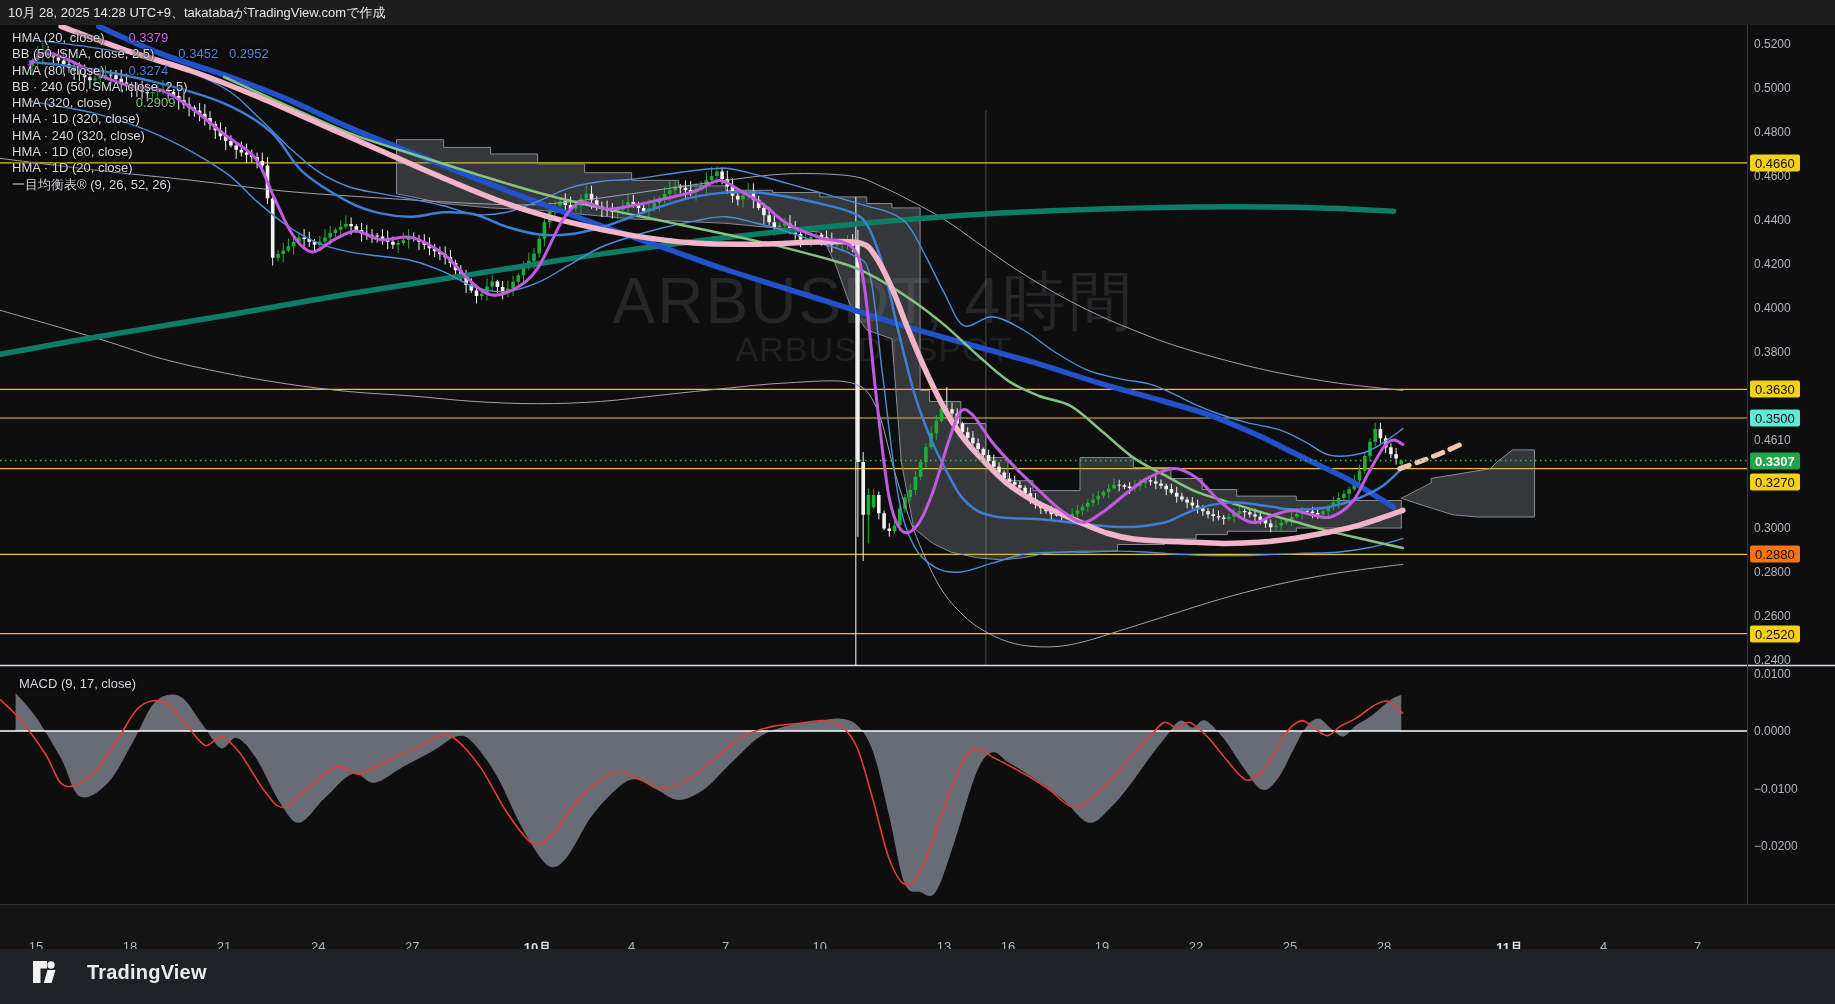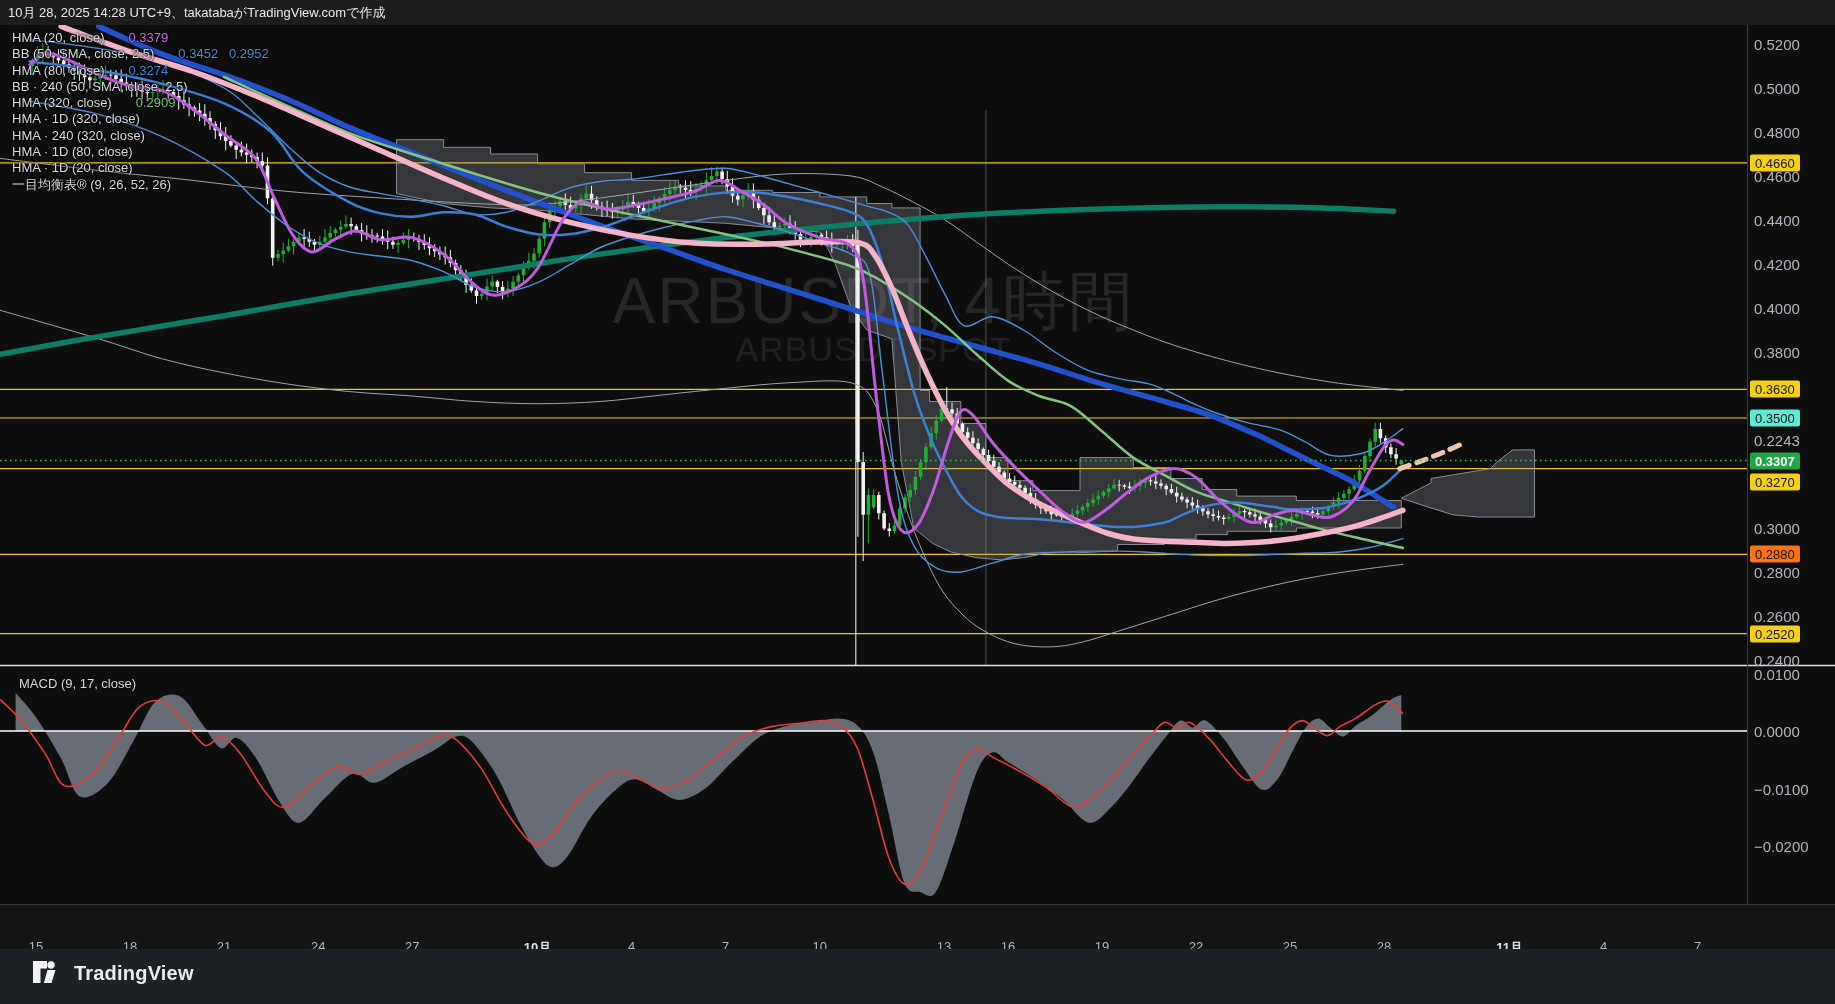--- a/index.html
+++ b/index.html
@@ -9,28 +9,28 @@
           color:#e8e8e8;font-size:13px;line-height:25px;padding-left:8px;box-sizing:border-box;}
   #watermark{position:absolute;left:0;top:0;width:1747px;z-index:1;text-align:center;pointer-events:none;}
   #wm1{position:absolute;left:0;top:258px;width:1747px;font-size:64px;color:rgba(180,186,200,0.14);letter-spacing:2px;}
   #wm2{position:absolute;left:0;top:330px;width:1747px;font-size:34px;color:rgba(180,186,200,0.11);letter-spacing:1px;}
   svg#plot{position:absolute;left:0;top:0;z-index:2;}
   #legend{position:absolute;left:12px;top:30px;z-index:4;pointer-events:none;}
   .lrow{font-size:13px;line-height:16.3px;color:#d6d9de;white-space:pre;text-shadow:0 0 3px #000,0 0 2px #000;}
   .lrow .val{margin-left:24px;font-weight:400;}
   .ohlc-lab{color:#cfe9d2;}
   #price-axis{position:absolute;left:1747px;top:0;width:88px;height:943px;z-index:5;}
-  .ptick{position:absolute;left:7px;font-size:15px;color:#b2b5be;transform:translateY(-50%);}
+  .ptick{position:absolute;left:7px;font-size:12px;color:#b2b5be;transform:translateY(-50%);}
   .plabel{position:absolute;left:3px;font-size:13px;padding:1px 5px;border-radius:2px;transform:translateY(-50%);font-weight:400;}
   #time-axis{position:absolute;left:0;top:904px;width:1835px;height:45px;z-index:5;background:#141414;border-top:1px solid #2f333d;}
   .ttick{position:absolute;top:11px;font-size:13px;color:#b2b5be;transform:translateX(-50%);margin-top:23px;}
   .ttick.bold{font-weight:bold;color:#dde0e6;}
   #macd-label{position:absolute;left:19px;top:676px;z-index:4;font-size:13px;color:#d6d9de;text-shadow:0 0 3px #000;}
   #bottombar{position:absolute;left:0;top:949px;width:1835px;height:55px;background:#1e2126;z-index:6;}
-  #logo{position:absolute;left:33px;top:12px;display:flex;align-items:center;gap:14px;}
+  #logo{position:absolute;left:33px;top:12px;display:flex;align-items:flex-start;gap:27px;}
   #logo-text{color:#ececec;font-weight:bold;font-size:20px;letter-spacing:0.2px;}
 </style>
 </head>
 <body>
 
 <div id="app">
   <div id="topbar">
     <span>10月 28, 2025 14:28 UTC+9、takatabaがTradingView.comで作成</span>
   </div>
 
@@ -102,21 +102,21 @@
 
   <div id="price-axis">
       <div class="ptick" style="top:44.0px">0.5200</div>
       <div class="ptick" style="top:88.0px">0.5000</div>
       <div class="ptick" style="top:132.0px">0.4800</div>
       <div class="ptick" style="top:176.0px">0.4600</div>
       <div class="ptick" style="top:220.0px">0.4400</div>
       <div class="ptick" style="top:264.0px">0.4200</div>
       <div class="ptick" style="top:308.0px">0.4000</div>
       <div class="ptick" style="top:352.0px">0.3800</div>
-      <div class="ptick" style="top:440.0px">0.2243</div>
+      <div class="ptick" style="top:440.0px">0.4610</div>
       <div class="ptick" style="top:528.0px">0.3000</div>
       <div class="ptick" style="top:572.0px">0.2800</div>
       <div class="ptick" style="top:616.0px">0.2600</div>
       <div class="ptick" style="top:660.0px">0.2400</div>
       <div class="plabel" style="top:162.8px;background:#f5d018;color:#111">0.4660</div>
       <div class="plabel" style="top:389.4px;background:#f5d018;color:#111">0.3630</div>
       <div class="plabel" style="top:418.0px;background:#5eead4;color:#111">0.3500</div>
       <div class="plabel" style="top:481.6px;background:#f5d018;color:#111">0.3270</div>
       <div class="plabel" style="top:554.4px;background:#f97316;color:#111">0.2880</div>
       <div class="plabel" style="top:633.6px;background:#f5d018;color:#111">0.2520</div>

